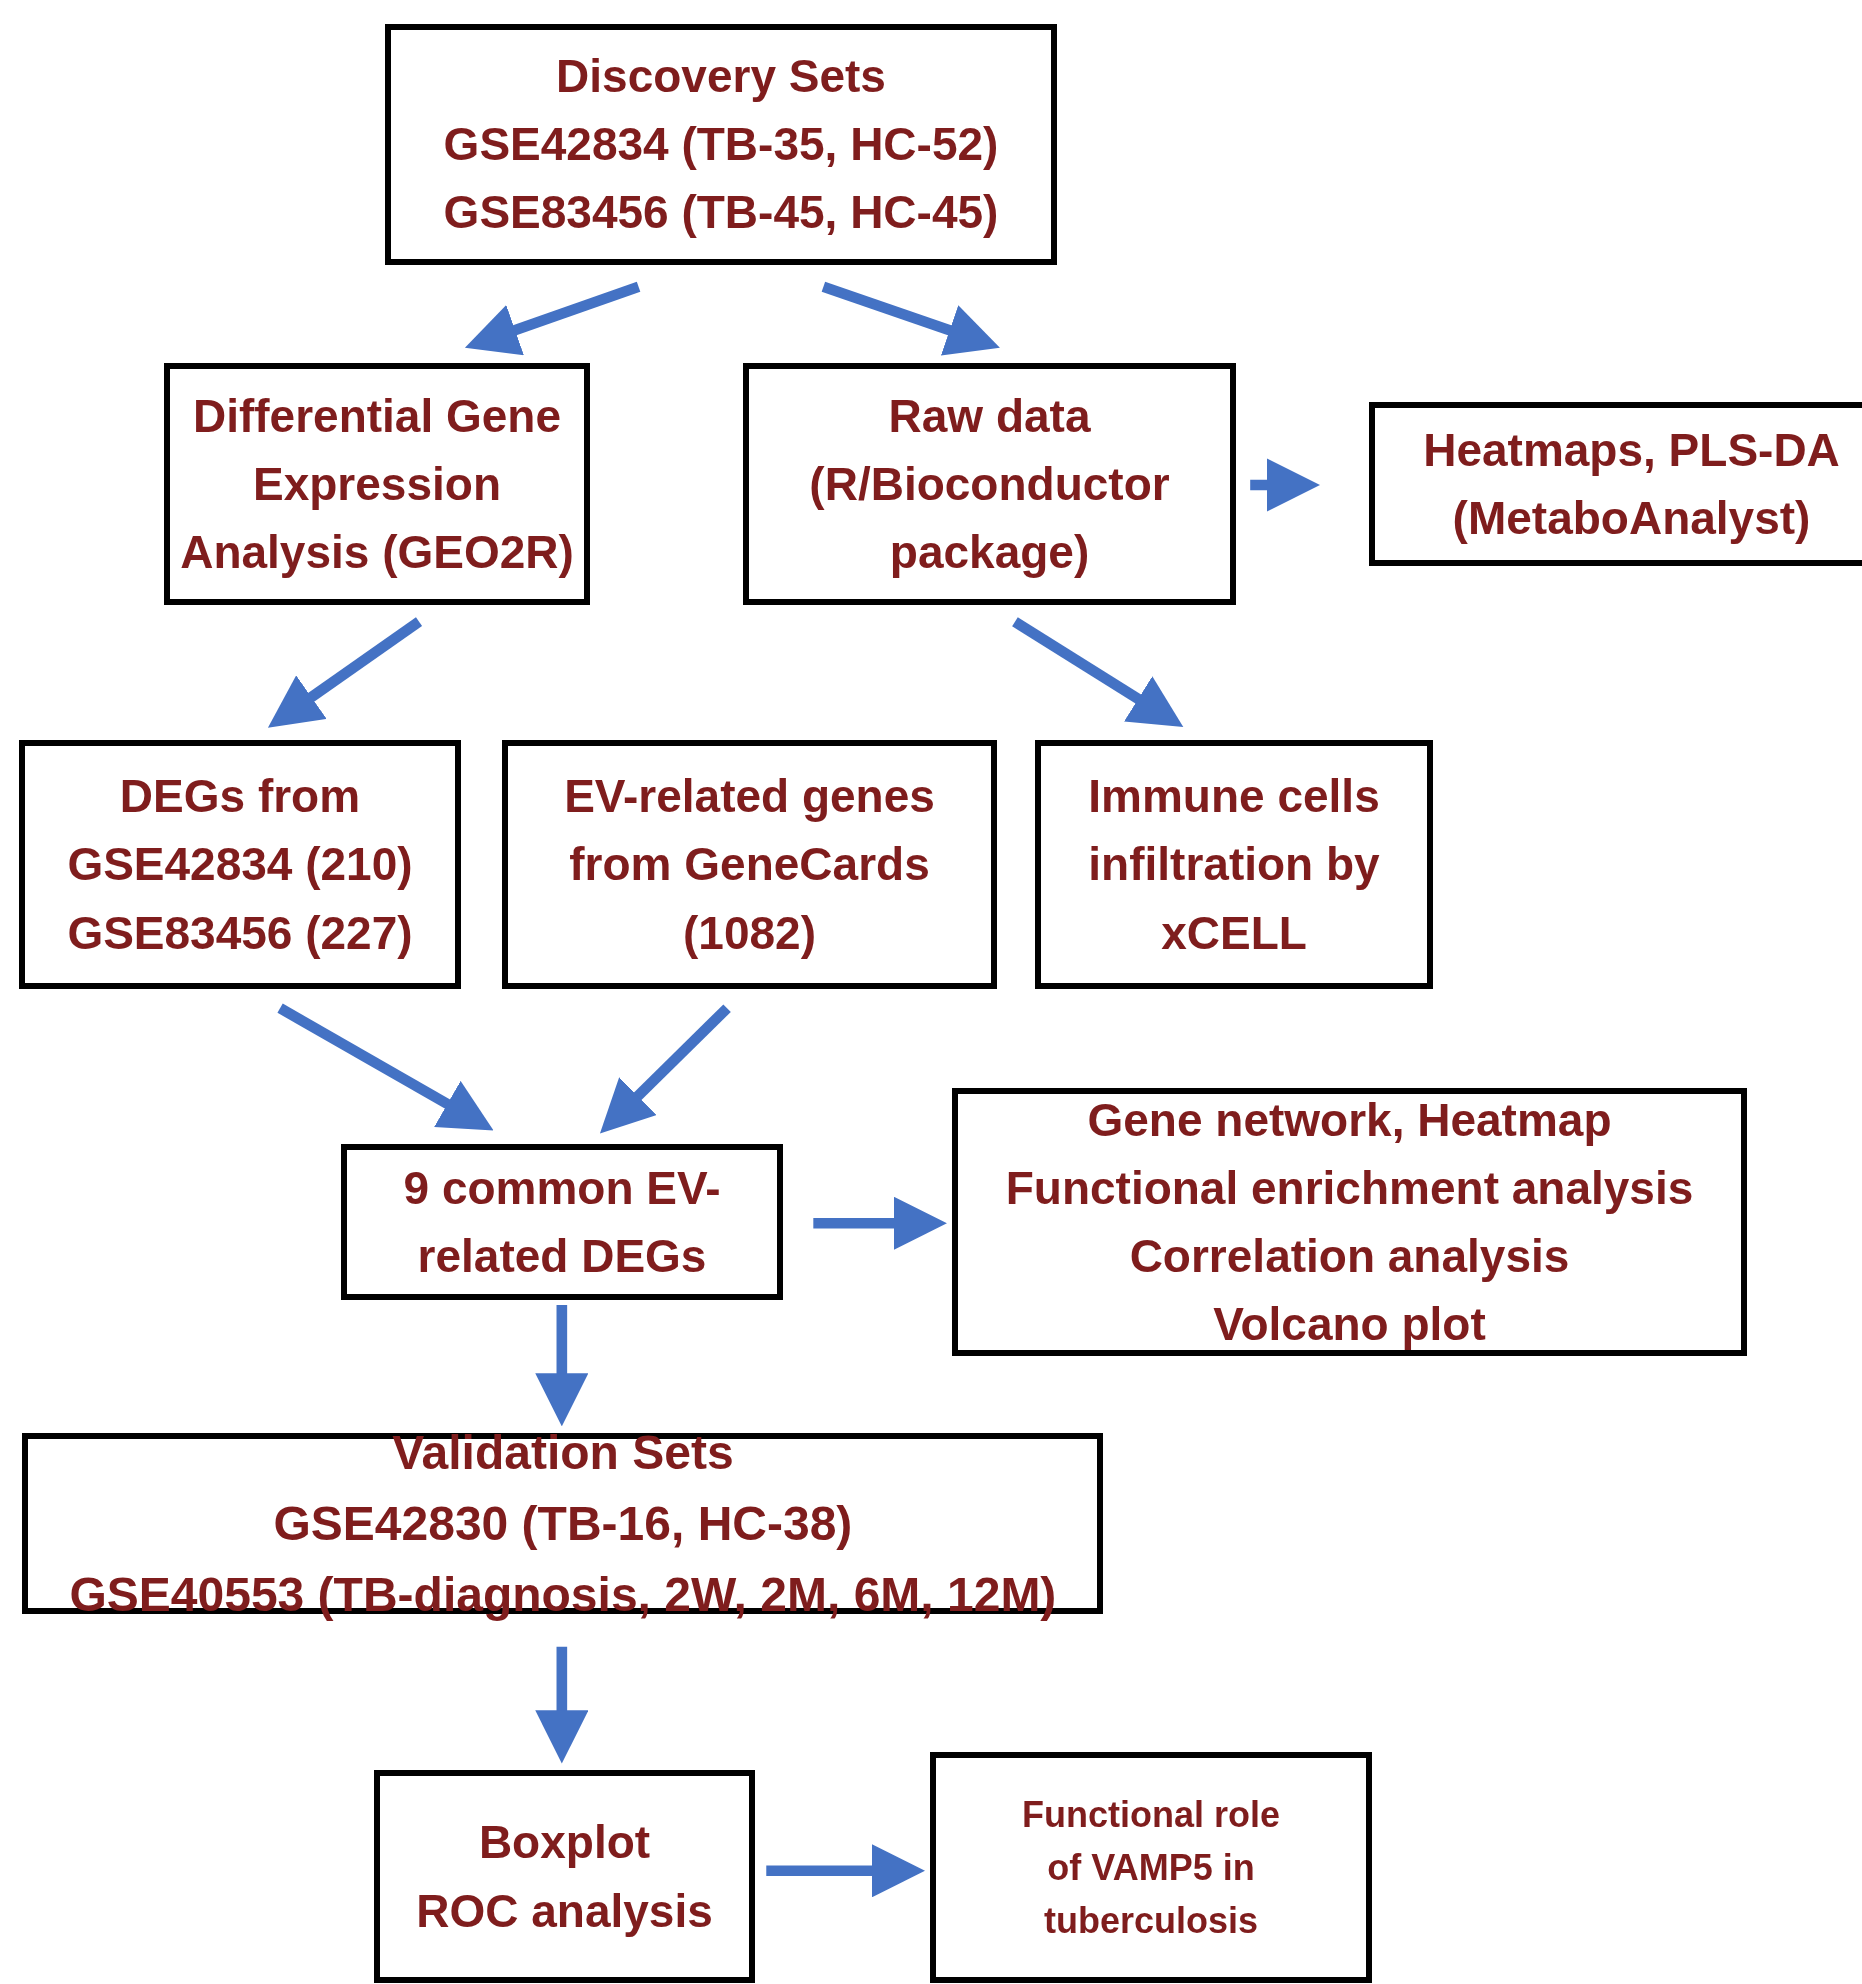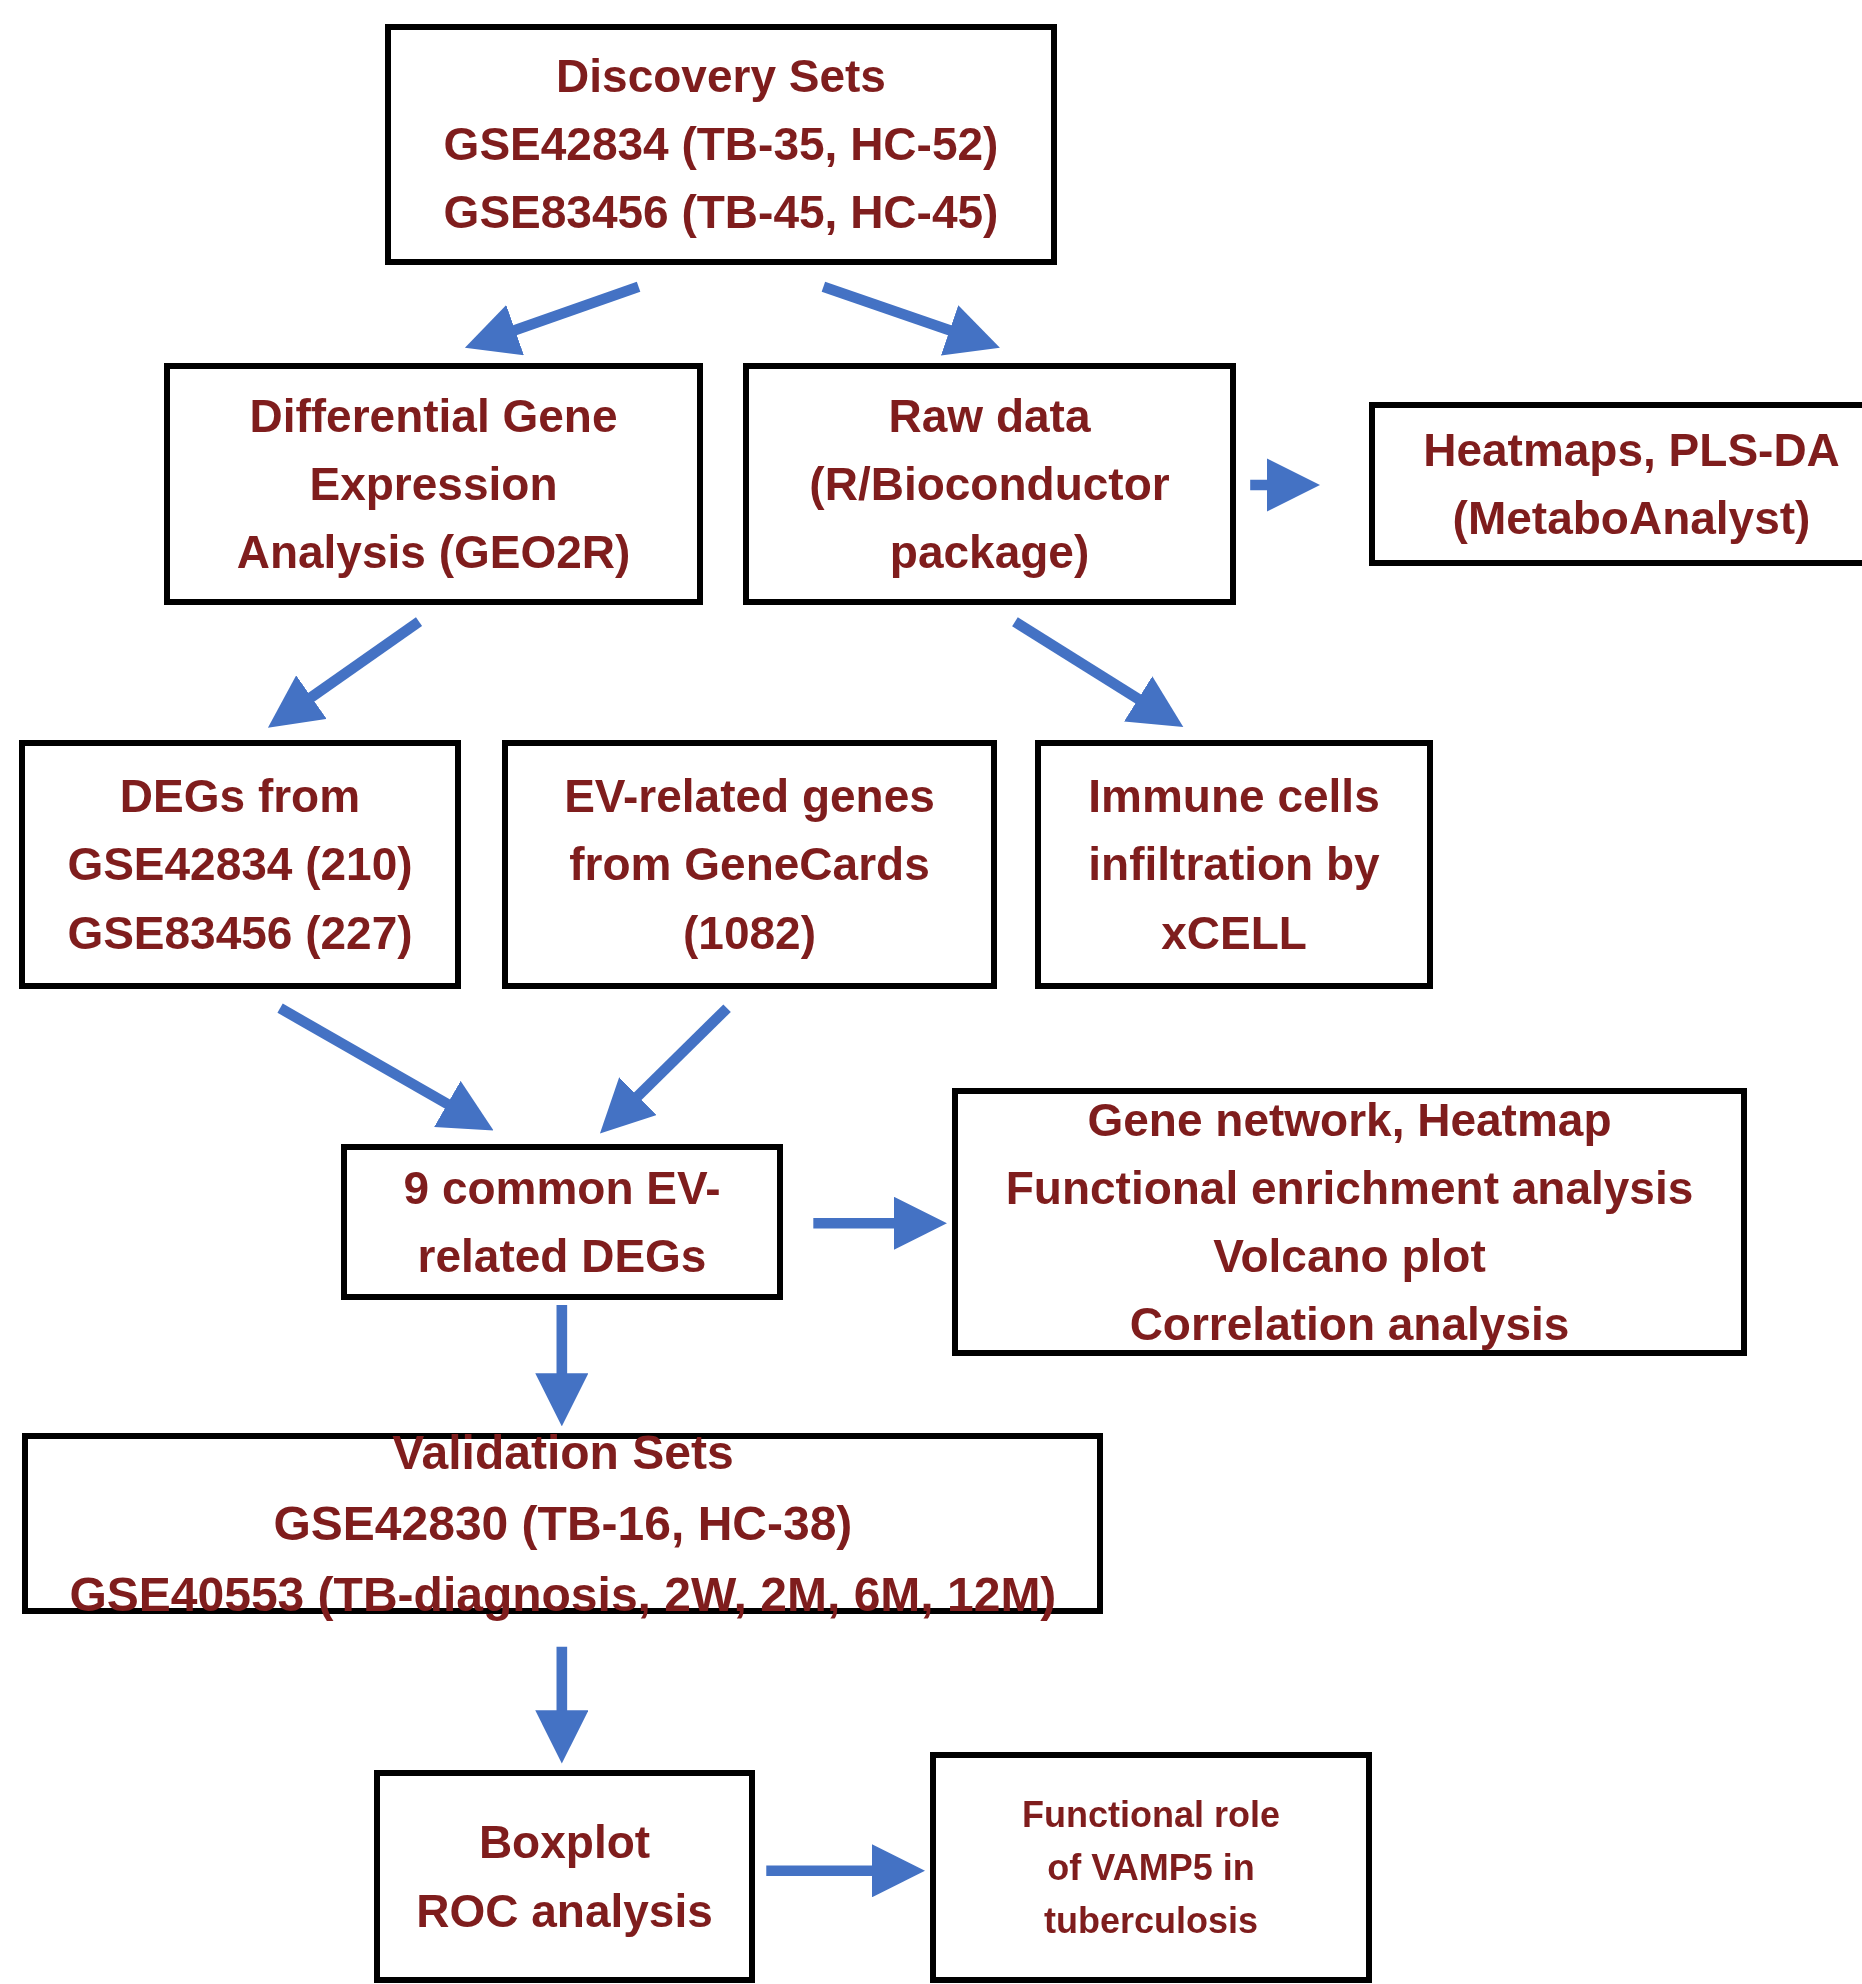--- a/index.html
+++ b/index.html
@@ -40,21 +40,21 @@
     left: 0;
     top: 0;
     width: 1863px;
     height: 1985px;
     z-index: 1;
     pointer-events: none;
   }
 
   
   #node-discovery      { left: 385px;  top: 23.5px;   width: 672px; height: 241px;  font-size: 46px; }
-  #node-dge            { left: 164px;  top: 363px;  width: 539px;  height: 242px;  font-size: 46px; }
+  #node-dge            { left: 164px;  top: 363px;  width: 426px;  height: 242px;  font-size: 46px; }
   #node-rawdata        { left: 743px; top: 363px;  width: 493px;  height: 242px;  font-size: 46px; }
   #node-heatmaps       { left: 1325px; top: 402px;  width: 525px;  height: 164px;  font-size: 46px; margin-left: 44px; }
   #node-degs           { left: 19px;   top: 740px; width: 442px;  height: 249px;  font-size: 46px; }
   #node-evgenes        { left: 502px;  top: 740px; width: 495px;  height: 249px;  font-size: 46px; }
   #node-immune         { left: 1035px; top: 740px; width: 398px;  height: 249px;  font-size: 46px; }
   #node-common         { left: 341px;  top: 1144px; width: 442px;  height: 156px;  font-size: 46px; }
   #node-analyses       { left: 952px; top: 1088px; width: 795px; height: 268px;  font-size: 46px; }
   #node-validation     { left: 22.4px;   top: 1433px; width: 1081px; height: 181px;  font-size: 48px; }
   #node-boxplot        { left: 374px;  top: 1770px; width: 381px;  height: 213px;  font-size: 46px; }
   #node-vamp5          { left: 930px; top: 1752px; width: 442px;  height: 231px;  font-size: 36px; }
@@ -158,22 +158,22 @@
   </div>
 
   <div class="node" id="node-common">
     <span class="ln">9 common EV-</span>
     <span class="ln">related DEGs</span>
   </div>
 
   <div class="node" id="node-analyses">
     <span class="ln">Gene network, Heatmap</span>
     <span class="ln">Functional enrichment analysis</span>
+    <span class="ln">Correlation analysis</span>
     <span class="ln">Volcano plot</span>
-    <span class="ln">Correlation analysis</span>
   </div>
 
   <div class="node" id="node-validation">
     <span class="ln">Validation Sets</span>
     <span class="ln">GSE42830 (TB-16, HC-38)</span>
     <span class="ln">GSE40553 (TB-diagnosis, 2W, 2M, 6M, 12M)</span>
   </div>
 
   <div class="node" id="node-boxplot">
     <span class="ln">Boxplot</span>

